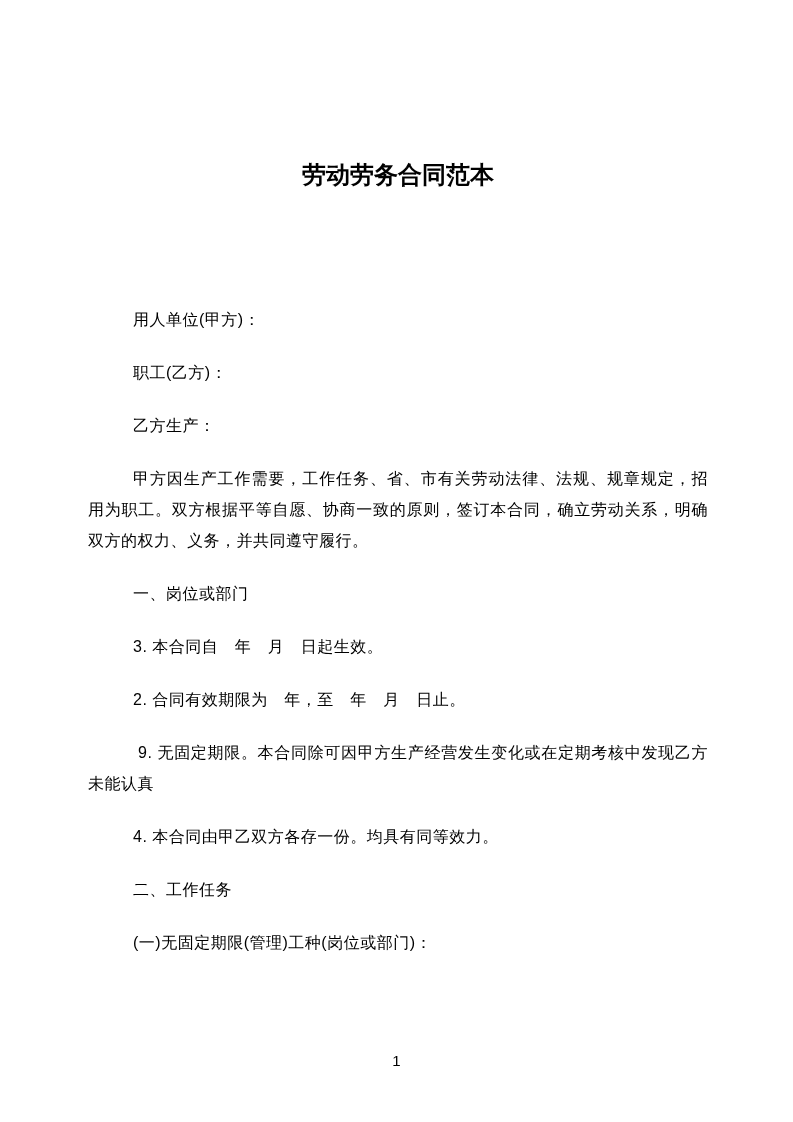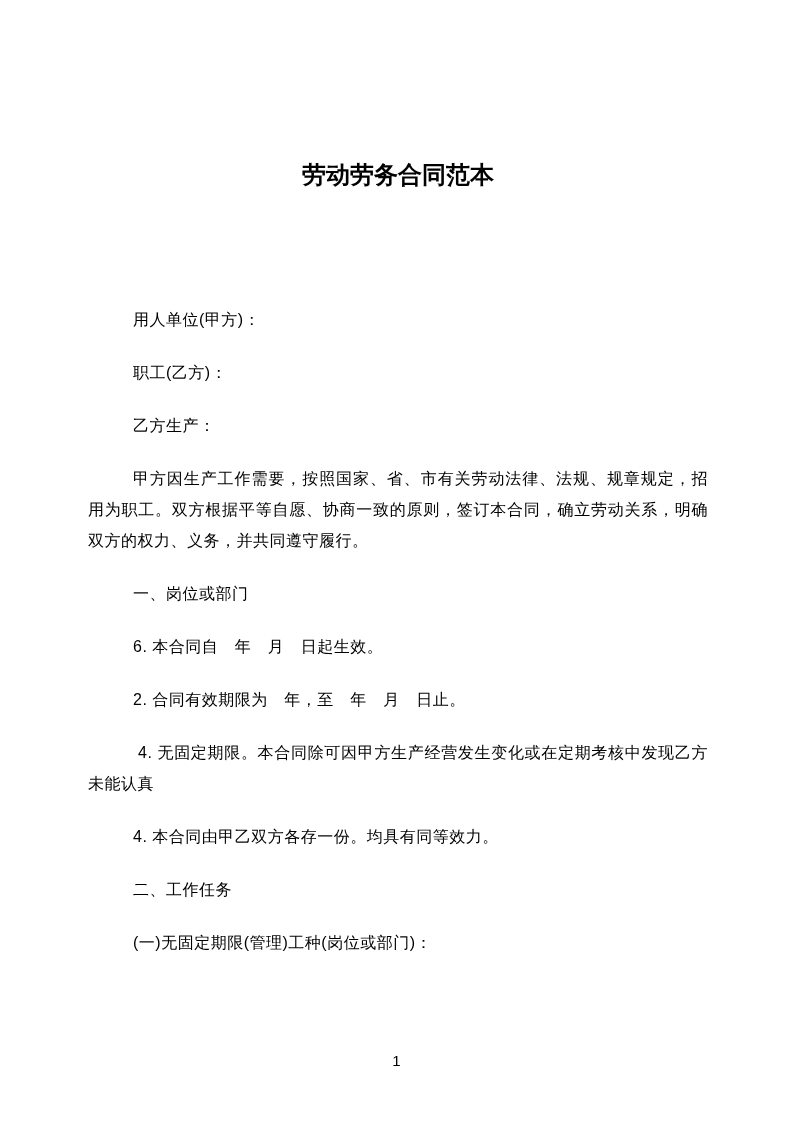--- a/index.html
+++ b/index.html
@@ -58,29 +58,29 @@
 <div class="page">
 
   <h1 class="doc-title">劳动劳务合同范本</h1>
 
   <p class="para label">用人单位(甲方)：</p>
 
   <p class="para label">职工(乙方)：</p>
 
   <p class="para label">乙方生产：</p>
 
-  <p class="para">甲方因生产工作需要，按照国家、省、市有关劳动法律、法规、规章规定，招用为职工。双方根据平等自愿、协商一致的原则，签订本合同，确立劳动关系，明确双方的权力、义务，并共同遵守履行。</p>
+  <p class="para">甲方因生产工作需要，工作任务、省、市有关劳动法律、法规、规章规定，招用为职工。双方根据平等自愿、协商一致的原则，签订本合同，确立劳动关系，明确双方的权力、义务，并共同遵守履行。</p>
 
   <p class="para heading">一、岗位或部门</p>
 
-  <p class="para">6. 本合同自　年　月　日起生效。</p>
+  <p class="para">3. 本合同自　年　月　日起生效。</p>
 
   <p class="para">2. 合同有效期限为　年，至　年　月　日止。</p>
 
-  <p class="para indent-extra">4. 无固定期限。本合同除可因甲方生产经营发生变化或在定期考核中发现乙方未能认真</p>
+  <p class="para indent-extra">9. 无固定期限。本合同除可因甲方生产经营发生变化或在定期考核中发现乙方未能认真</p>
 
 
   <p class="para">4. 本合同由甲乙双方各存一份。均具有同等效力。</p>
 
   <p class="para heading">二、工作任务</p>
 
   <p class="para">(一)无固定期限(管理)工种(岗位或部门)：</p>
 
   <div class="page-number">1</div>
 

